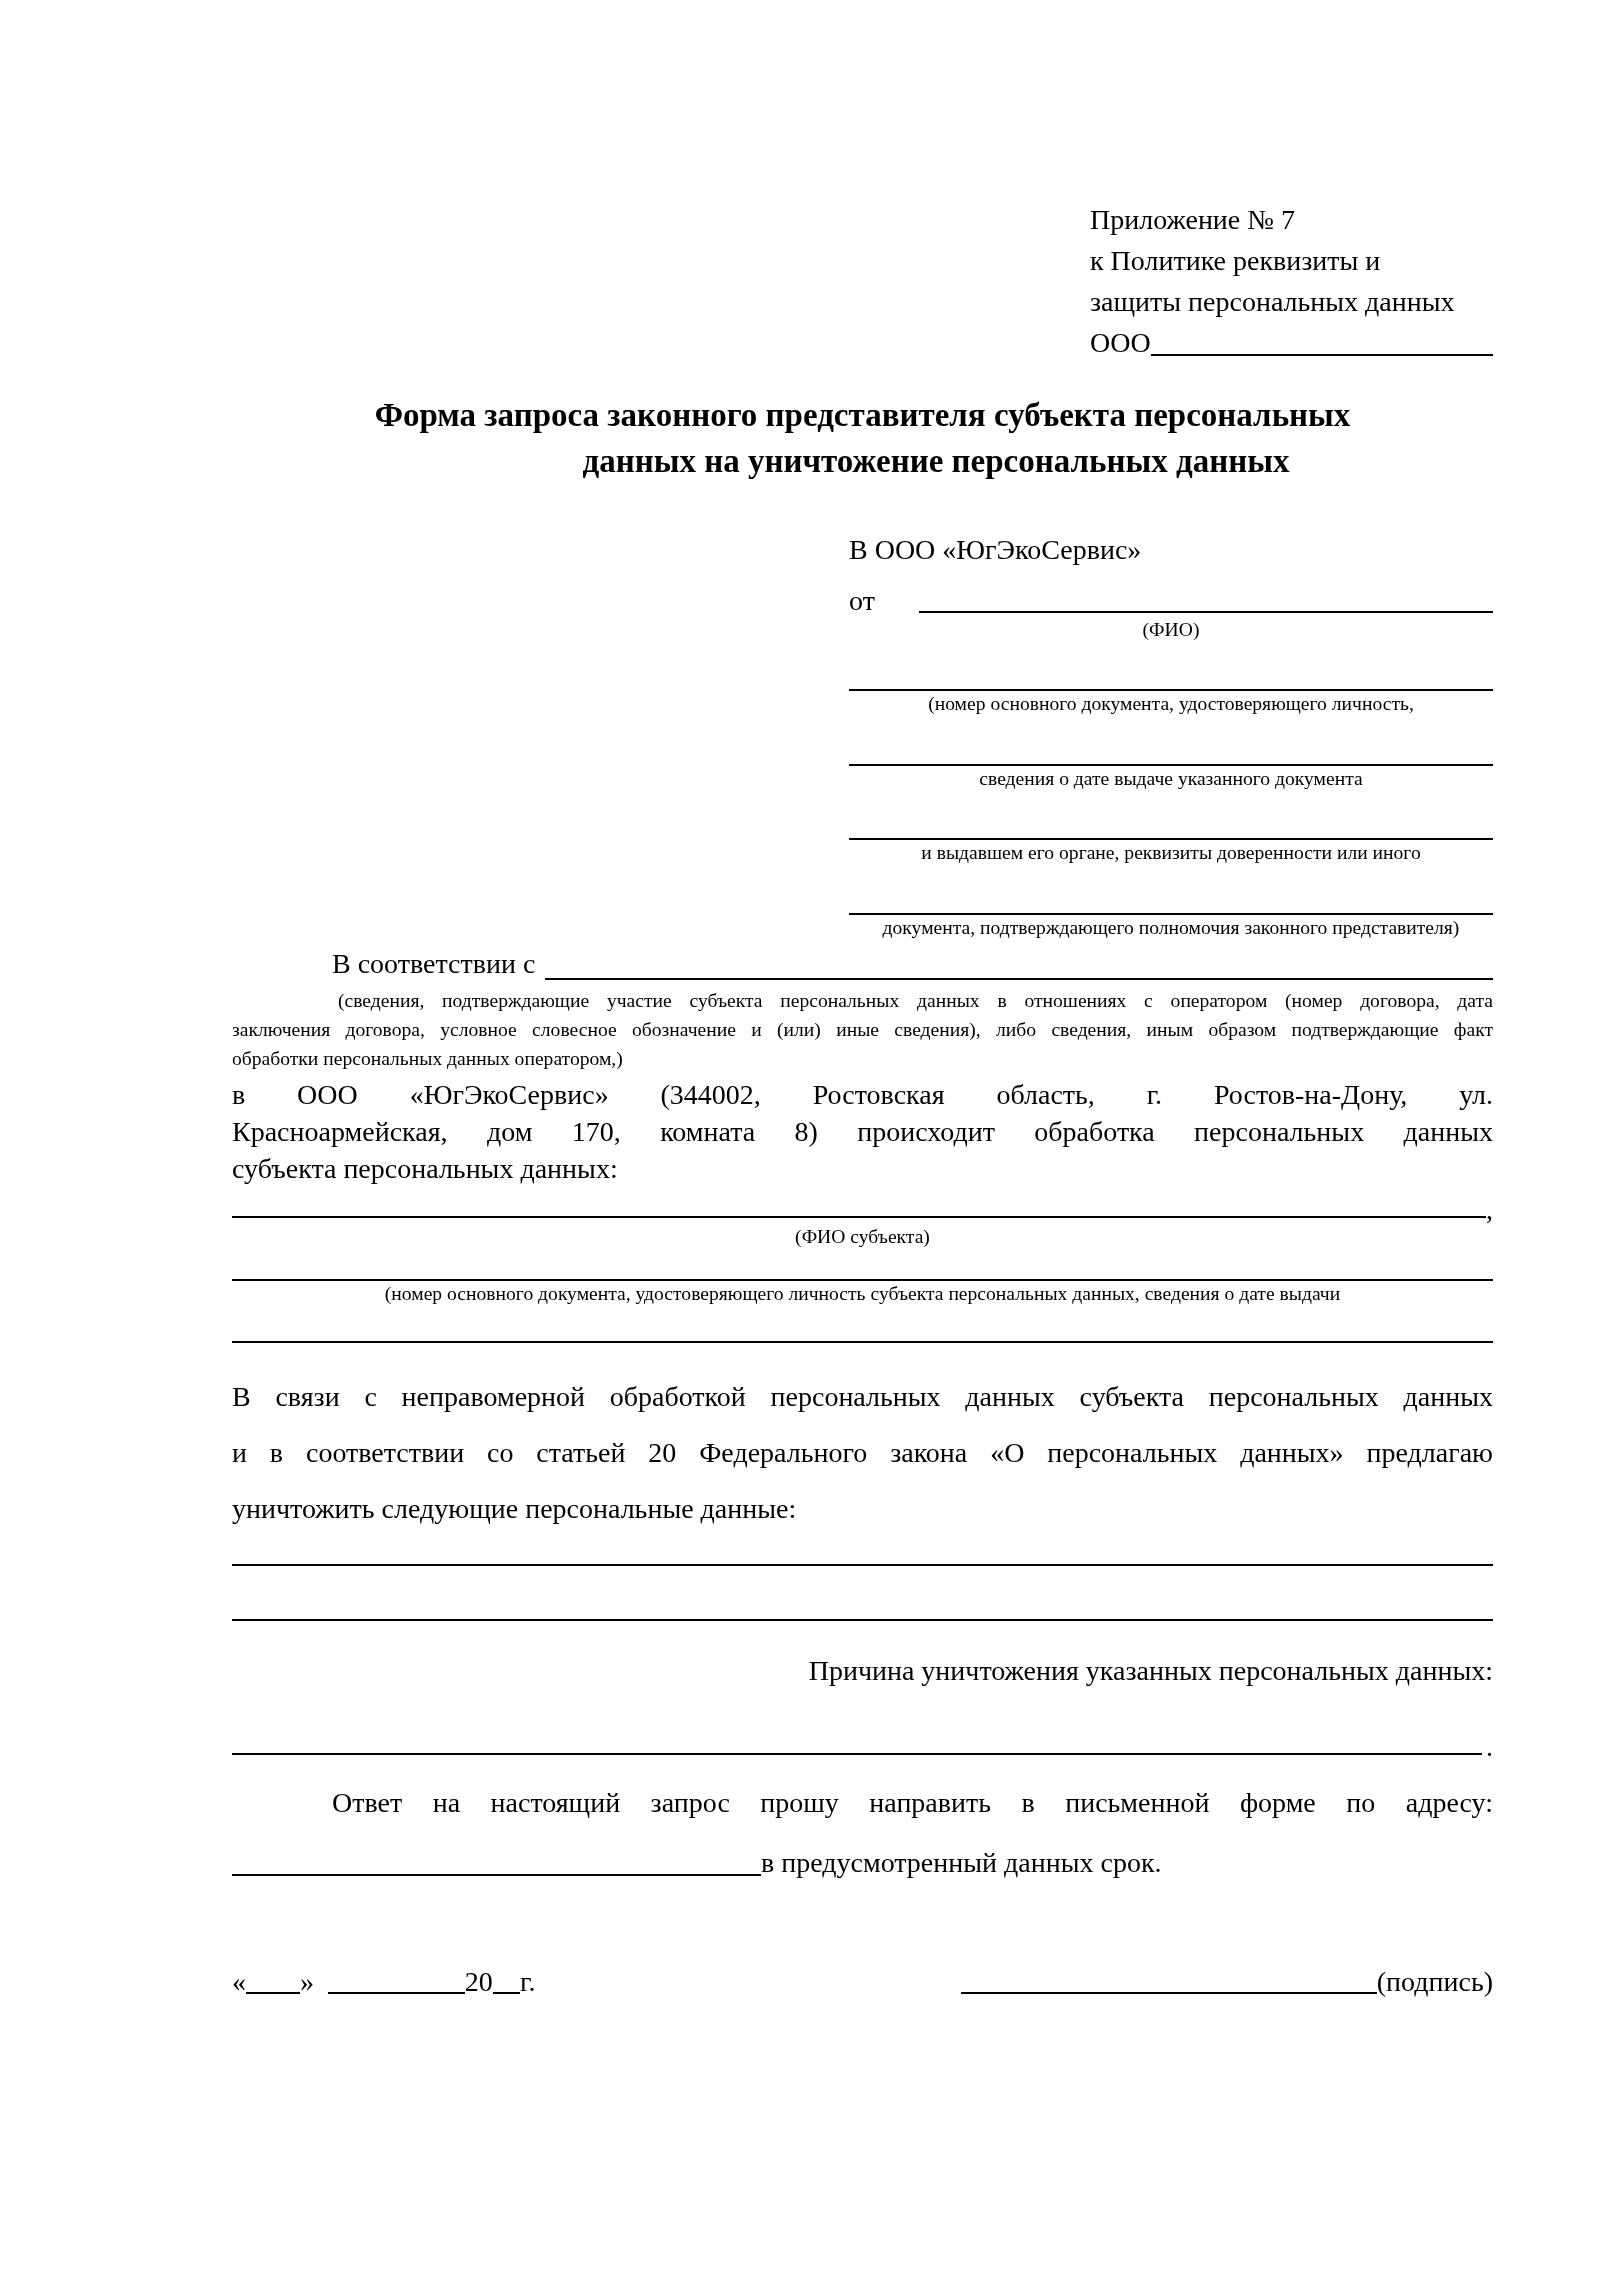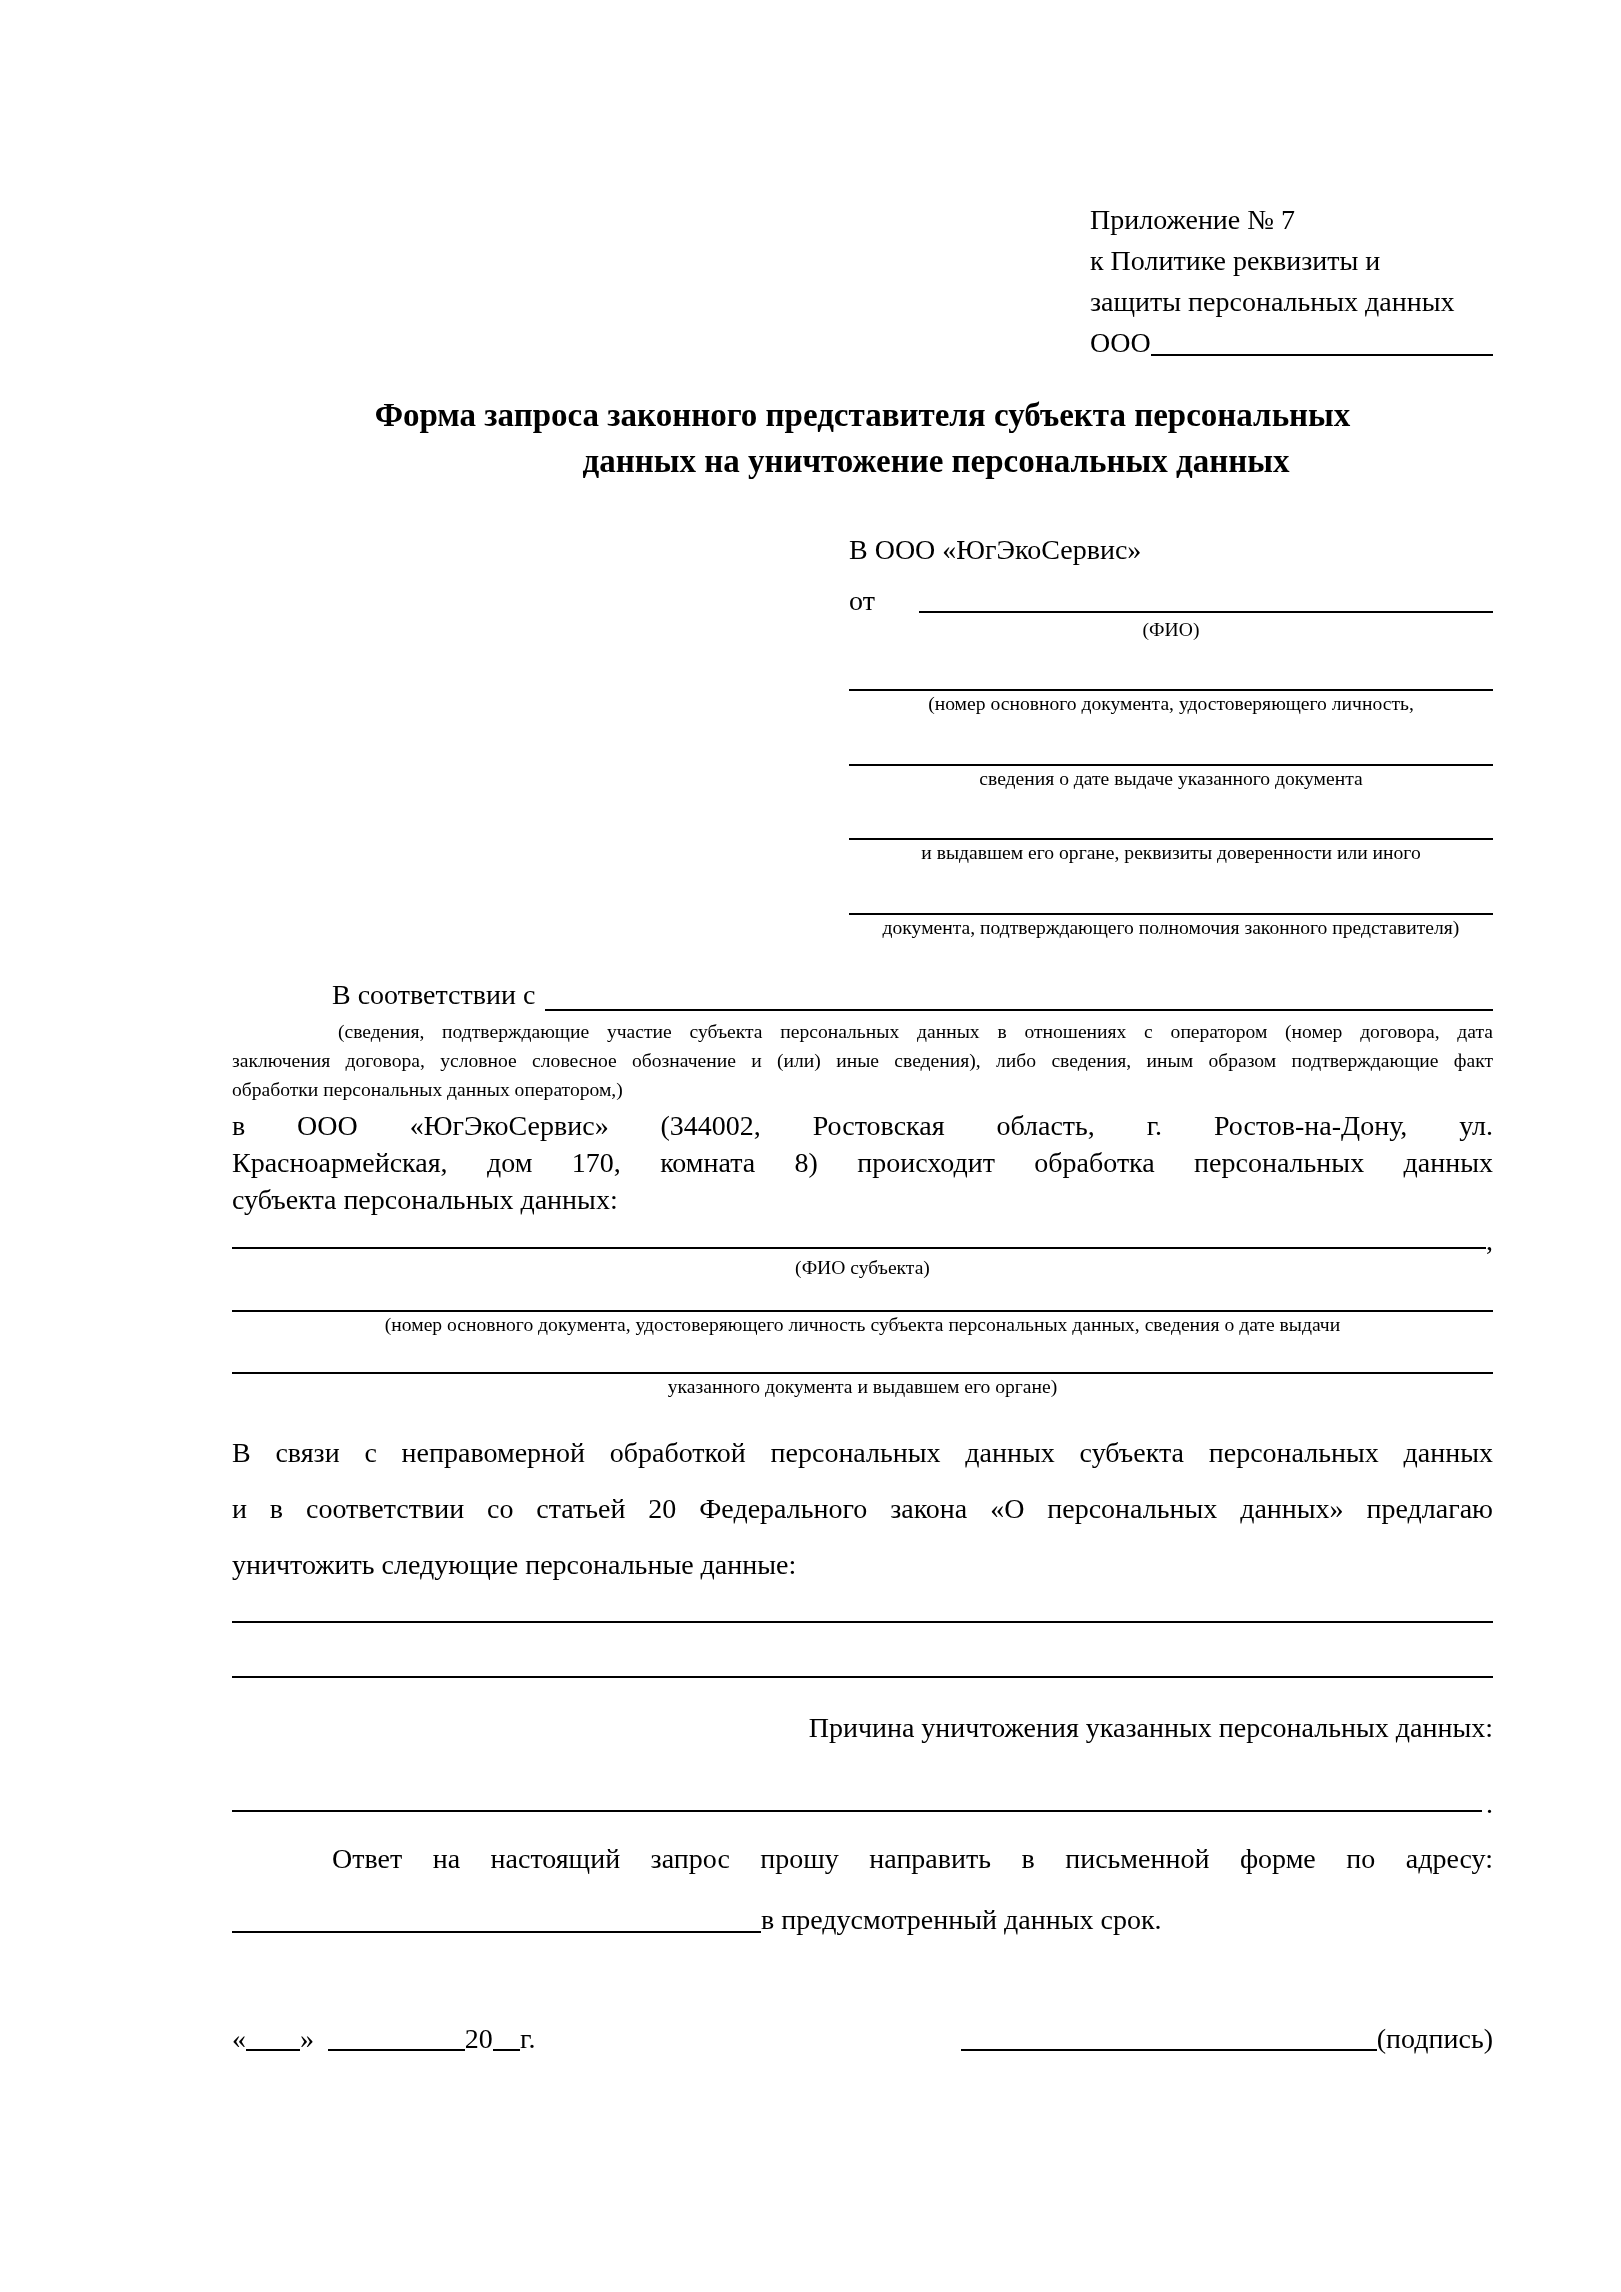--- a/index.html
+++ b/index.html
@@ -28,21 +28,21 @@
   
   .addr { margin-left: 617px; width: 644px; }
   .addr-to { font-size: 28px; line-height: 37px; margin-top: 47px; }
   .from-row { display: flex; align-items: flex-end; font-size: 28px; line-height: 32px; margin-top: 16.7px; gap: 30px; }
   .from-row .fill { flex: 1; margin-left: 13.7px; border-bottom: 2px solid #000; margin-bottom: 3.9px; }
   .cap { font-size: 19.6px; line-height: 25.5px; text-align: center; }
   .blank-row { margin-top: 21.6px; }
   .rule { height: 25.5px; border-bottom: 2px solid #000; }
 
   
-  .acc-row { display: flex; align-items: flex-end; margin-top: 31px; padding-left: 100px; font-size: 28px; line-height: 45px; }
+  .acc-row { display: flex; align-items: flex-end; padding-left: 100px; font-size: 28px; line-height: 45px; }
   .acc-row .fill { flex: 1; margin-left: 9.8px; border-bottom: 2px solid #000; margin-bottom: 5.9px; }
 
   
   .note { font-size: 19.6px; line-height: 29px; }
   .note .n1 { text-indent: 106px; }
   .j  { text-align: justify; text-align-last: justify; }
 
   
   .proc { margin-top: 3.9px; font-size: 28px; line-height: 37px; }
   .subj-row { display: flex; align-items: flex-end; margin-top: 7.8px; font-size: 28px; line-height: 29px; }
@@ -137,21 +137,20 @@
   <div class="subj-row">
     <span class="fill"></span>
     <span>,</span>
   </div>
   <div class="cap-wide">(ФИО субъекта)</div>
 
   <div class="rule-full mt30"></div>
   <div class="cap-wide">(номер основного документа, удостоверяющего личность субъекта персональных данных, сведения о дате выдачи</div>
 
   <div class="rule-full mt36"></div>
-  <div class="cap-wide">указанного документа и выдавшем его органе)</div>
 
   <div class="req">
     <div class="j">В связи с неправомерной обработкой персональных данных субъекта персональных данных</div>
     <div class="j">и в соответствии со статьей 20 Федерального закона «О персональных данных» предлагаю</div>
     <div>уничтожить следующие персональные данные:</div>
   </div>
 
   <div class="rule-full blank1"></div>
   <div class="rule-full blank2"></div>
 

